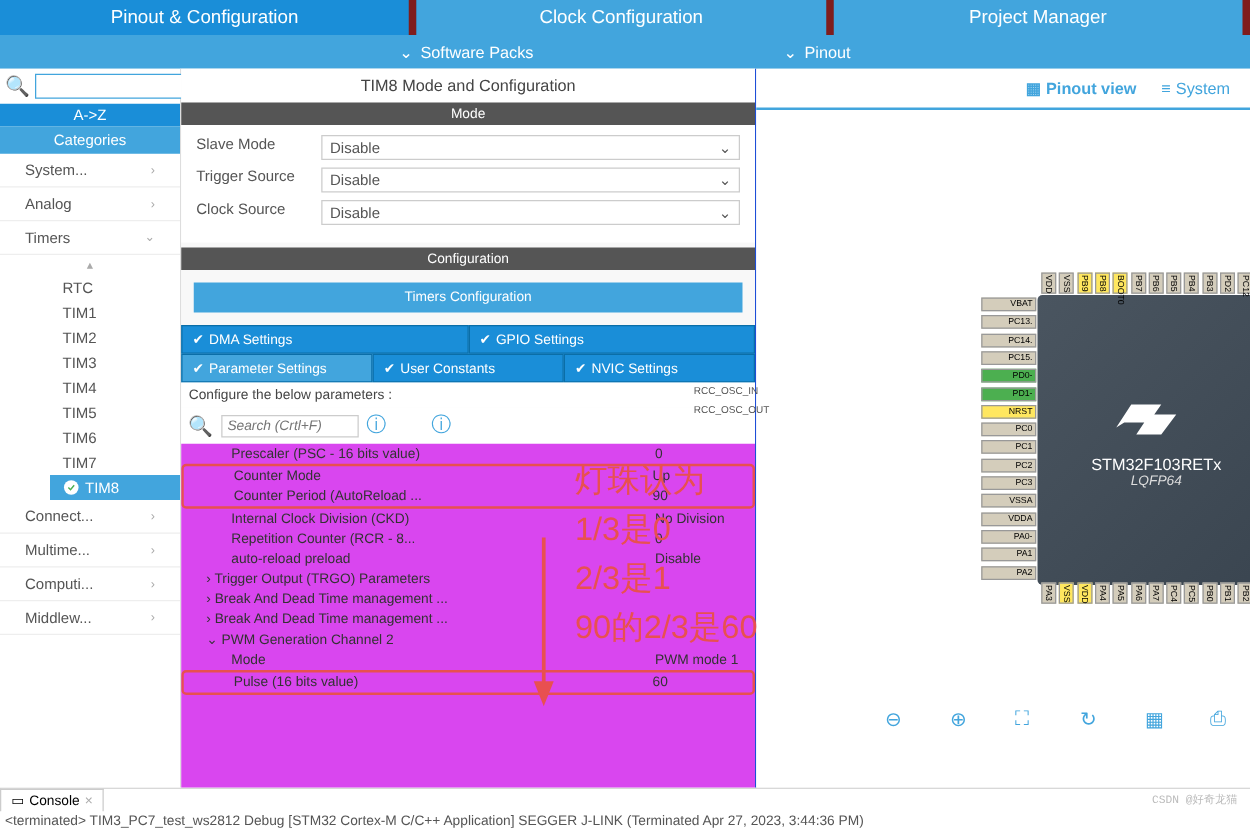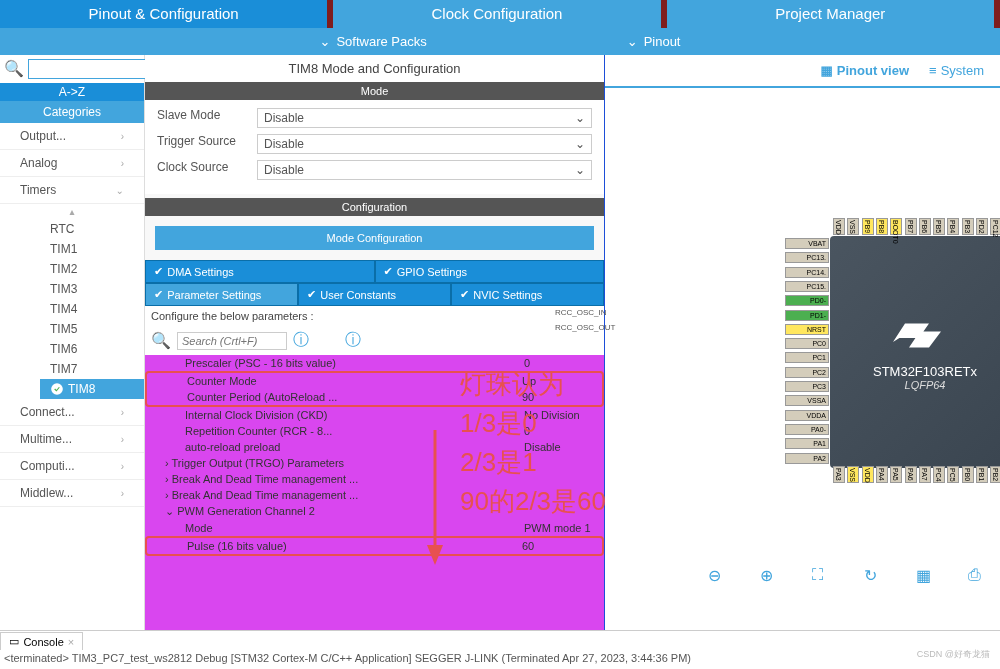--- a/index.html
+++ b/index.html
@@ -60,21 +60,21 @@
 .pin.green { background: #4caf50; }
 .pin.yellow { background: #ffe75f; }
 .osc-label { position: absolute; font-size: 8px; color: #555; }
 .annotation { position: absolute; color: #e85050; font-size: 26px; font-family: "Microsoft YaHei", sans-serif; line-height: 1.5; }
 .arrow-svg { position: absolute; }
 .toolbar-bottom { position: absolute; bottom: 0; right: 10px; display: flex; gap: 30px; }
 .tool-icon { width: 22px; height: 22px; color: #42a5dd; cursor: pointer; }
 .console { height: 40px; border-top: 1px solid #ccc; background: #fff; }
 .console-tab { display: inline-flex; align-items: center; gap: 4px; padding: 2px 8px; font-size: 11px; border: 1px solid #ccc; border-bottom: none; }
 .console-text { font-size: 11px; color: #555; padding: 2px 4px; }
-.watermark { position: absolute; right: 10px; bottom: 8px; font-size: 9px; color: #bbb; }
+.watermark { position: absolute; right: 10px; bottom: 23px; font-size: 9px; color: #bbb; font-family: Liberation Mono, monospace; }
 </style>
 </head>
 <body>
 
 <div class="top-tabs">
   <div class="top-tab active">Pinout &amp; Configuration</div>
   <div class="top-tab">Clock Configuration</div>
   <div class="top-tab">Project Manager</div>
 </div>
 <div class="sub-tabs">
@@ -90,21 +90,21 @@
 
 <div class="main">
   <div class="sidebar">
     <div class="search-row">
       <span class="search-icon">🔍</span>
       <input class="search-input" style="">
     </div>
     <div class="az-header">A-&gt;Z</div>
     <div class="cat-header">Categories</div>
     <div class="cat-item">
-        <span>Output...</span>
+        <span>System...</span>
         <span class="chev">›</span>
       </div>
     <div class="cat-item">
         <span>Analog</span>
         <span class="chev">›</span>
       </div>
     <div class="cat-item">
         <span>Timers</span>
         <span class="chev">⌄</span>
       </div>
@@ -164,21 +164,21 @@
         </div>
       <div class="mode-row">
           <span class="mode-label">Clock Source</span>
           <div class="mode-select">
             <span>Disable</span>
             <span>⌄</span>
           </div>
         </div>
     </div>
     <div class="config-header">Configuration</div>
-    <button class="reset-btn">Mode Configuration</button>
+    <button class="reset-btn">Timers Configuration</button>
     <div class="tab-bar">
       <div class="cfg-tab">
           <span>✔</span>
           <span>DMA Settings</span>
         </div>
       <div class="cfg-tab">
           <span>✔</span>
           <span>GPIO Settings</span>
         </div>
     </div>

